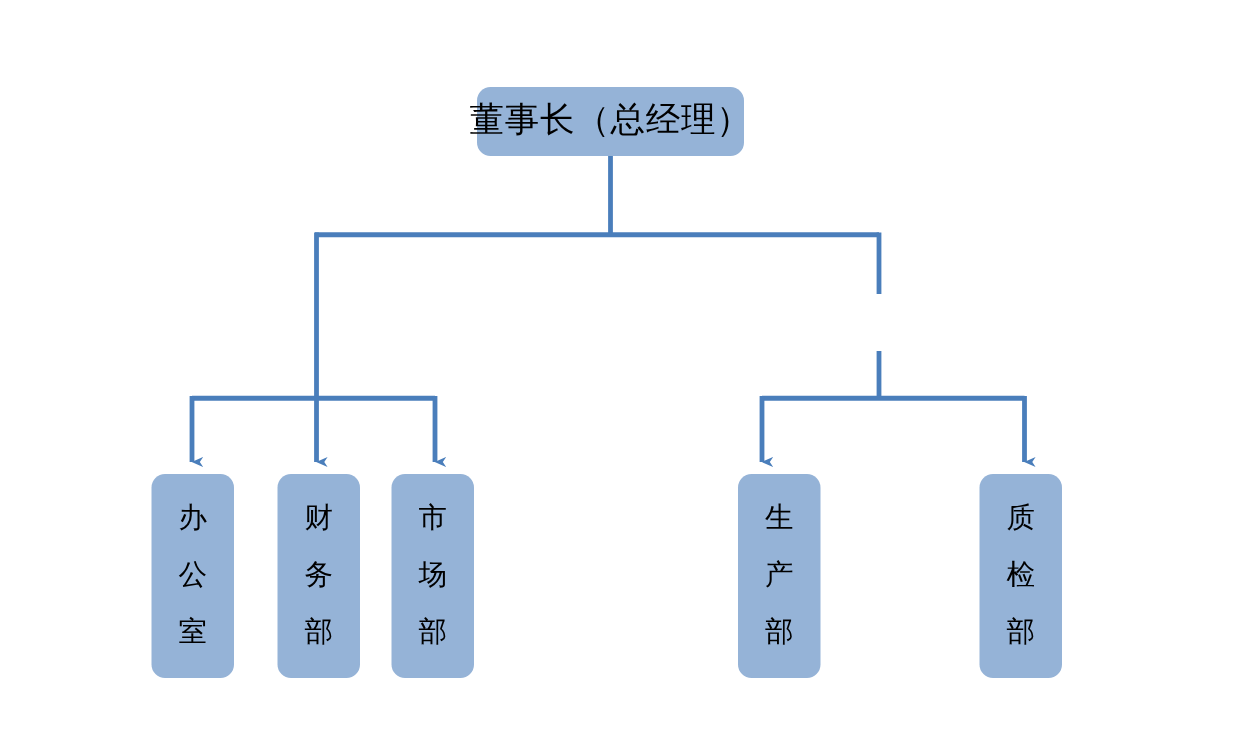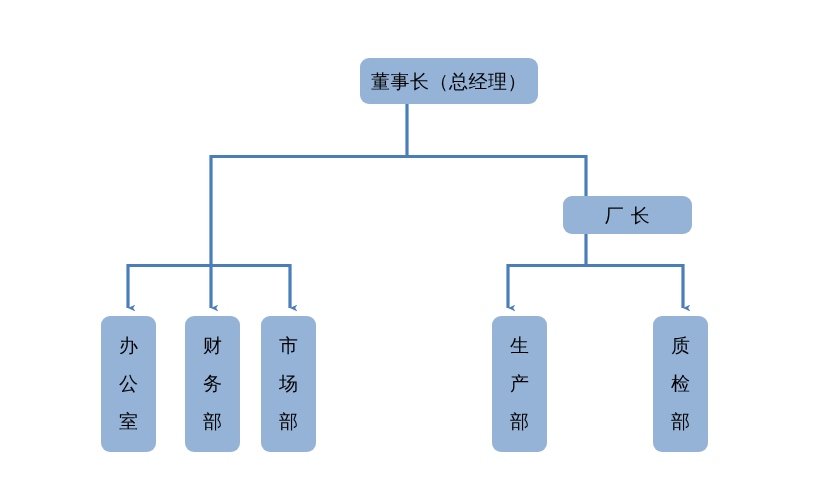--- a/index.html
+++ b/index.html
@@ -29,25 +29,24 @@
     position: absolute;
     background: #95b3d7;
     border-radius: 9px;
     display: flex;
     align-items: center;
     justify-content: center;
     color: #000000;
     box-sizing: border-box;
   }
   .node-h {
-    font-size: 19px;
+    font-size: 23px;
     letter-spacing: 0.5px;
     white-space: pre;
     line-height: 1.1;
-    margin-left: 42px;
   }
   .node-v {
     flex-direction: column;
     font-size: 19px;
     line-height: 1.0;
     padding: 10px 0 12px 0;
     justify-content: space-around;
   }
   .node-v .ch {
     display: block;
@@ -88,23 +87,20 @@
 
       <line x1="508" y1="264" x2="508" y2="308" marker-end="url(#arrowhead)"></line>
       <line x1="683" y1="264" x2="683" y2="308" marker-end="url(#arrowhead)"></line>
     </g>
   </svg>
 
   <div class="node node-h" style="left:318px; top:58px; width:178px; height:46px;">
     <span>董事长（总经理）</span>
   </div>
 
-  <div class="node node-h" style="left:521px; top:196px; width:129px; height:38px;">
-    <span>厂 长</span>
-  </div>
 
   <div class="node node-v" style="left:101px; top:316px; width:55px; height:136px;">
     <span class="ch">办</span>
     <span class="ch">公</span>
     <span class="ch">室</span>
   </div>
 
   <div class="node node-v" style="left:185px; top:316px; width:55px; height:136px;">
     <span class="ch">财</span>
     <span class="ch">务</span>

